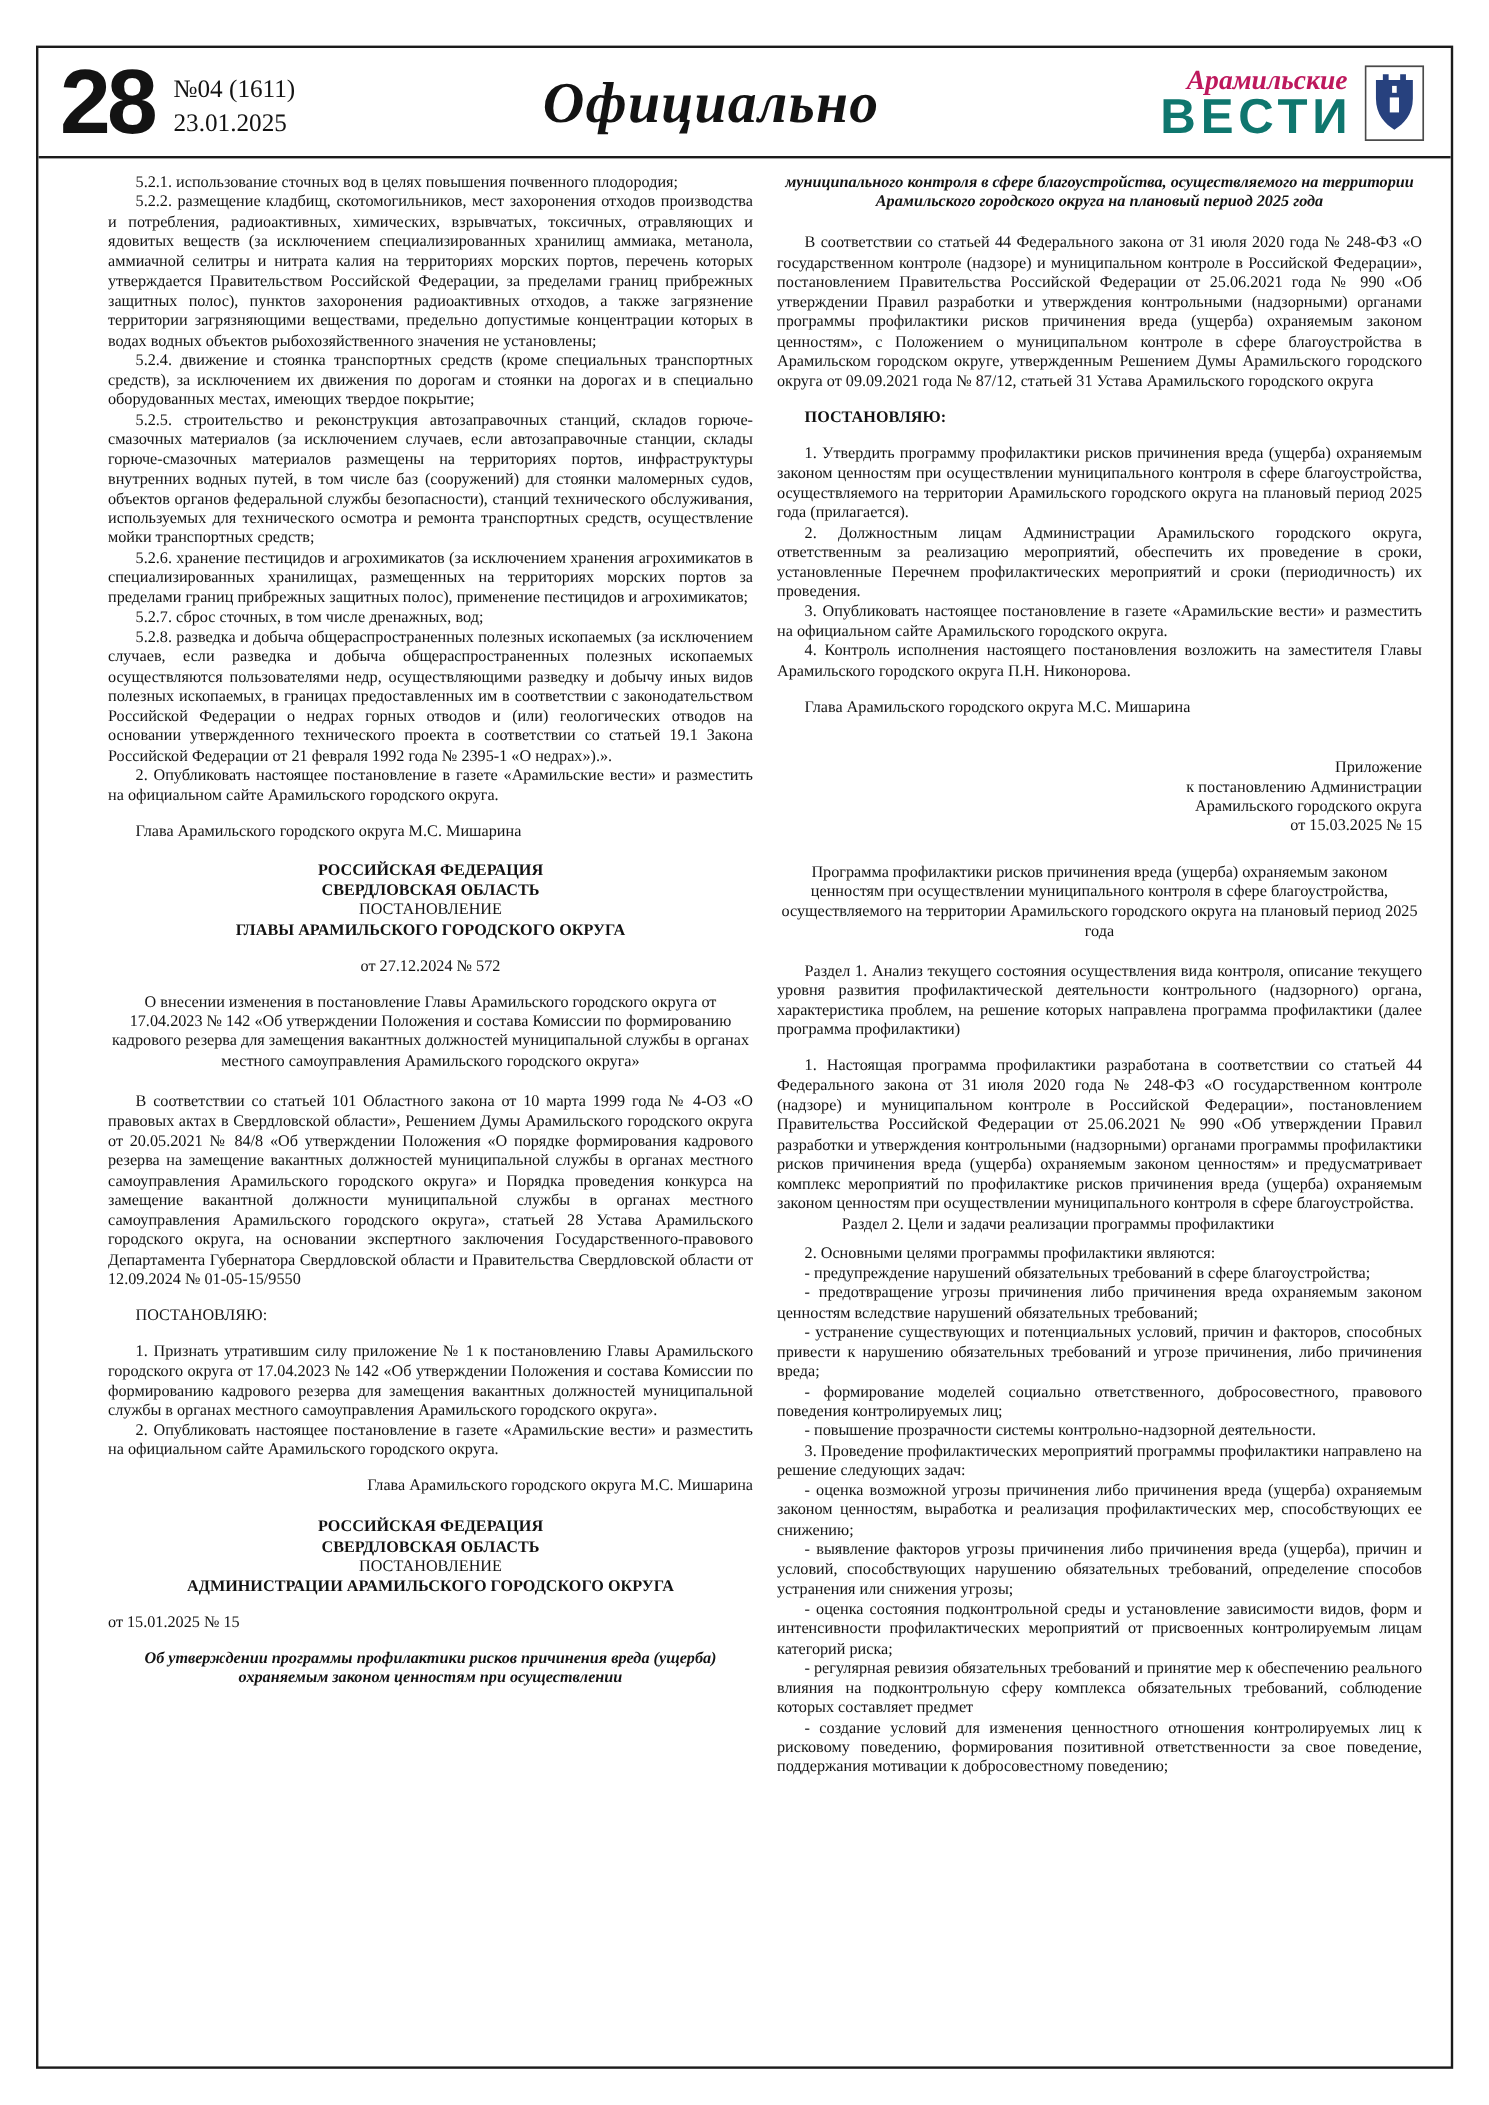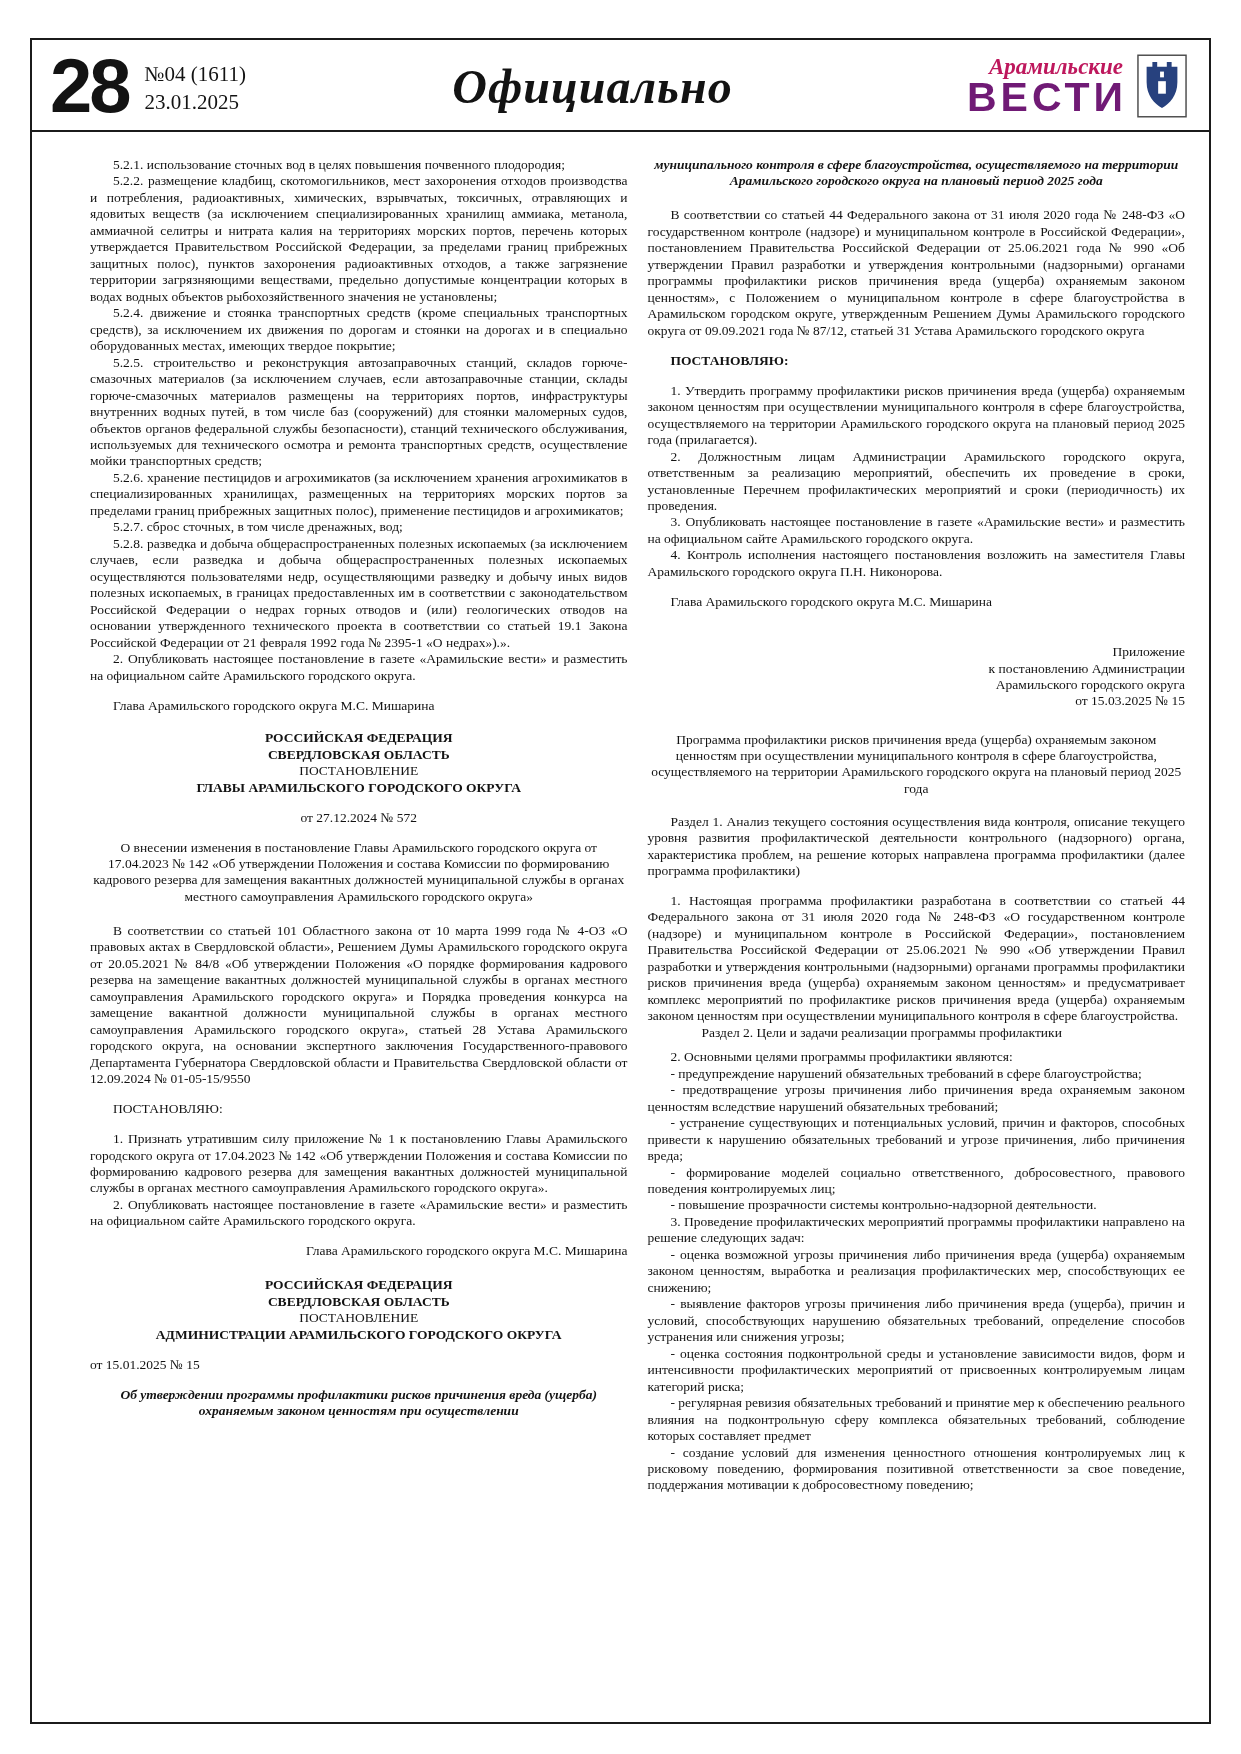--- a/index.html
+++ b/index.html
@@ -1,20 +1,20 @@
 <!DOCTYPE html>
 <html lang="ru"><head>
 <meta charset="utf-8">
 <style>
   * { margin:0; padding:0; box-sizing:border-box; }
   html,body { background:#ffffff; }
   body { width:1241px; height:1754px; font-family:"Liberation Serif", serif; color:#131313; }
   .page { position:relative; width:1241px; height:1754px; background:#ffffff; overflow:hidden; }
   .frame { position:absolute; left:30px; right:30px; top:38px; bottom:30px;
-           border:2px solid #1b1b1b; display:flex; flex-direction:column; overflow:hidden; background:#ffffff;gap:13px; }
+           border:2px solid #1b1b1b; display:flex; flex-direction:column; overflow:hidden; background:#ffffff; }
 
   
   .header { display:flex; align-items:center; justify-content:space-between;
             padding:8px 22px 6px 18px; border-bottom:2px solid #1b1b1b; min-height:92px; }
   .issue-block { display:flex; align-items:center; gap:16px; }
   .page-num { font-family:"Liberation Sans", sans-serif; font-weight:bold; font-size:76px;
               line-height:0.88; letter-spacing:-3px; }
   .issue-info { font-size:21px; line-height:1.35; padding-top:4px; }
   .section-title { font-style:italic; font-weight:bold; font-size:48px; letter-spacing:1px;
                    transform:translateX(-14px);text-align:right; }
@@ -53,21 +53,21 @@
           <div>№04 (1611)</div>
           <div>23.01.2025</div>
         </div>
       </div>
 
       <div class="section-title">Официально</div>
 
       <div class="brand">
         <div class="brand-text">
           <div class="brand-line1" style="color: #be185d;">Арамильские</div>
-          <div class="brand-line2" style="color: #701a75;">ВЕСТИ</div>
+          <div class="brand-line2" style="color: #0f766e;">ВЕСТИ</div>
         </div>
         <svg class="emblem" viewBox="0 0 52 66" aria-hidden="true">
           <rect x="1" y="1" width="50" height="64" fill="#ffffff" stroke="#4a4a4a" stroke-width="1.5"></rect>
           <path d="M10 13 h6 v-5 h5 v5 h10 v-5 h5 v5 h6 v16 c0 14 -8 22 -16 27 c-8 -5 -16 -13 -16 -27 z" fill="#27417e"></path>
           <rect x="22" y="28" width="8" height="13" fill="#ffffff"></rect>
           <rect x="24" y="18" width="4" height="6" fill="#ffffff"></rect>
         </svg>
       </div>
     </header>
 

